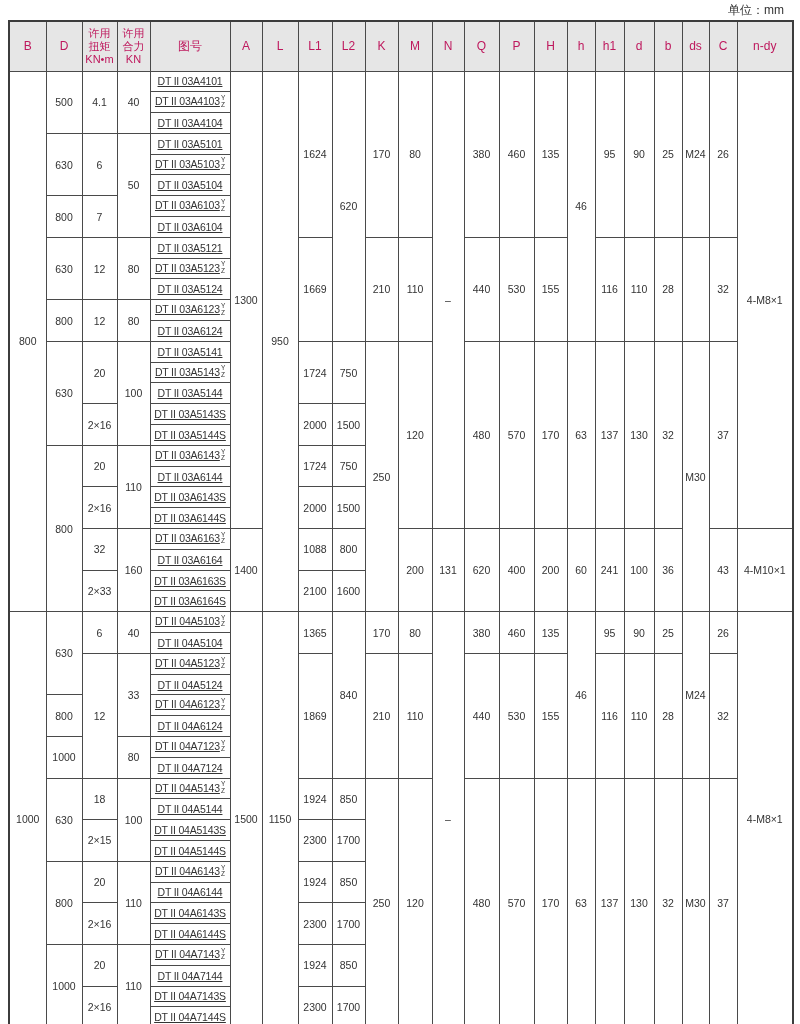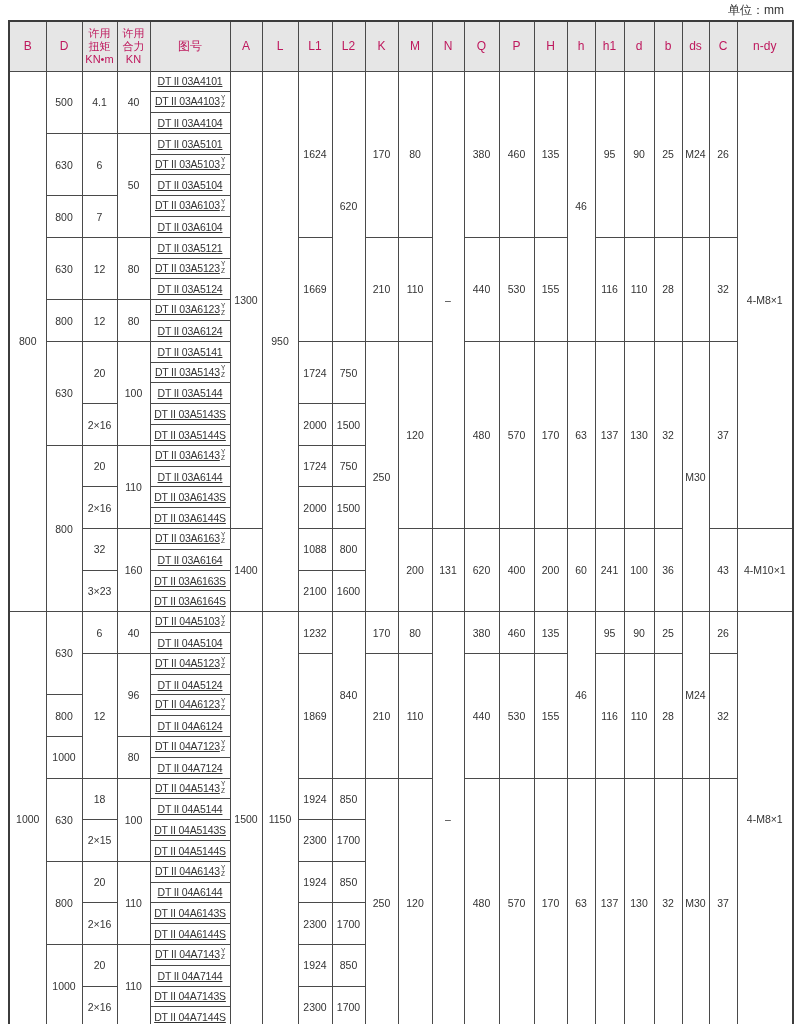--- a/index.html
+++ b/index.html
@@ -270,61 +270,61 @@
           <td rowspan="4" class="col-h1">241</td>
           <td rowspan="4" class="col-d">100</td>
           <td rowspan="4" class="col-b">36</td>
           <td rowspan="4" class="col-C">43</td>
           <td rowspan="4" class="col-ndy">4-M10×1</td>
         </tr>
         <tr>
           <td rowspan="1" class="col-TH"><span>DT II 03A6164</span></td>
         </tr>
         <tr>
-          <td rowspan="2" class="col-NJ">3×23</td>
+          <td rowspan="2" class="col-NJ">2×33</td>
           <td rowspan="1" class="col-TH"><span>DT II 03A6163S</span></td>
           <td rowspan="2" class="col-L1">2100</td>
           <td rowspan="2" class="col-L2">1600</td>
         </tr>
         <tr>
           <td rowspan="1" class="col-TH"><span>DT II 03A6164S</span></td>
         </tr>
         <tr class="section-start">
           <td rowspan="20" class="col-B">1000</td>
           <td rowspan="4" class="col-D">630</td>
           <td rowspan="2" class="col-NJ">6</td>
           <td rowspan="2" class="col-HL">40</td>
           <td rowspan="1" class="col-TH"><span>DT II 04A5103</span><span class="yz">
               <i>Y</i>
               <i>Z</i>
             </span></td>
           <td rowspan="20" class="col-A">1500</td>
           <td rowspan="20" class="col-L">1150</td>
-          <td rowspan="2" class="col-L1">1232</td>
+          <td rowspan="2" class="col-L1">1365</td>
           <td rowspan="8" class="col-L2">840</td>
           <td rowspan="2" class="col-K">170</td>
           <td rowspan="2" class="col-M">80</td>
           <td rowspan="20" class="col-N">–</td>
           <td rowspan="2" class="col-Q">380</td>
           <td rowspan="2" class="col-P">460</td>
           <td rowspan="2" class="col-H">135</td>
           <td rowspan="8" class="col-h">46</td>
           <td rowspan="2" class="col-h1">95</td>
           <td rowspan="2" class="col-d">90</td>
           <td rowspan="2" class="col-b">25</td>
           <td rowspan="8" class="col-ds">M24</td>
           <td rowspan="2" class="col-C">26</td>
           <td rowspan="20" class="col-ndy">4-M8×1</td>
         </tr>
         <tr>
           <td rowspan="1" class="col-TH"><span>DT II 04A5104</span></td>
         </tr>
         <tr>
           <td rowspan="6" class="col-NJ">12</td>
-          <td rowspan="4" class="col-HL">96</td>
+          <td rowspan="4" class="col-HL">33</td>
           <td rowspan="1" class="col-TH"><span>DT II 04A5123</span><span class="yz">
               <i>Y</i>
               <i>Z</i>
             </span></td>
           <td rowspan="6" class="col-L1">1869</td>
           <td rowspan="6" class="col-K">210</td>
           <td rowspan="6" class="col-M">110</td>
           <td rowspan="6" class="col-Q">440</td>
           <td rowspan="6" class="col-P">530</td>
           <td rowspan="6" class="col-H">155</td>

